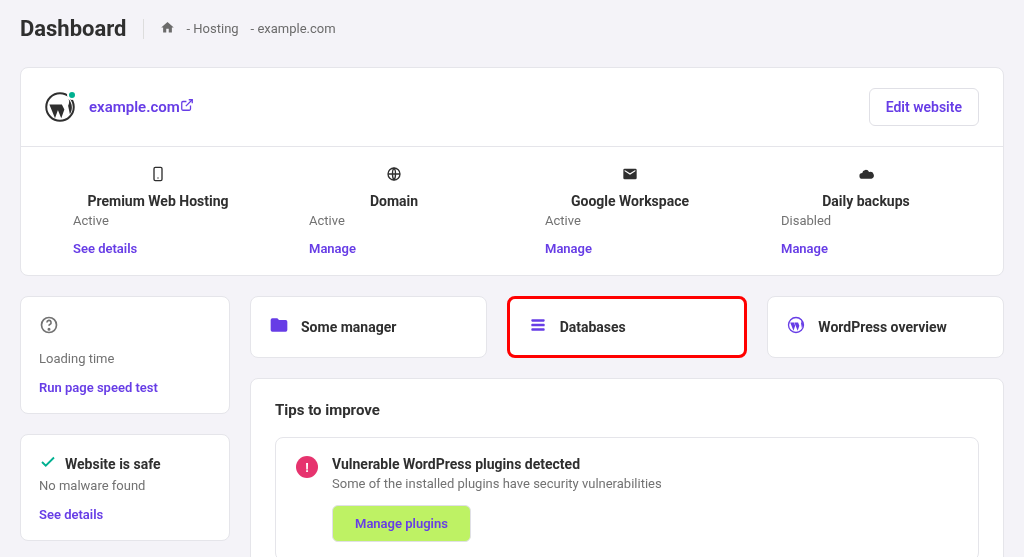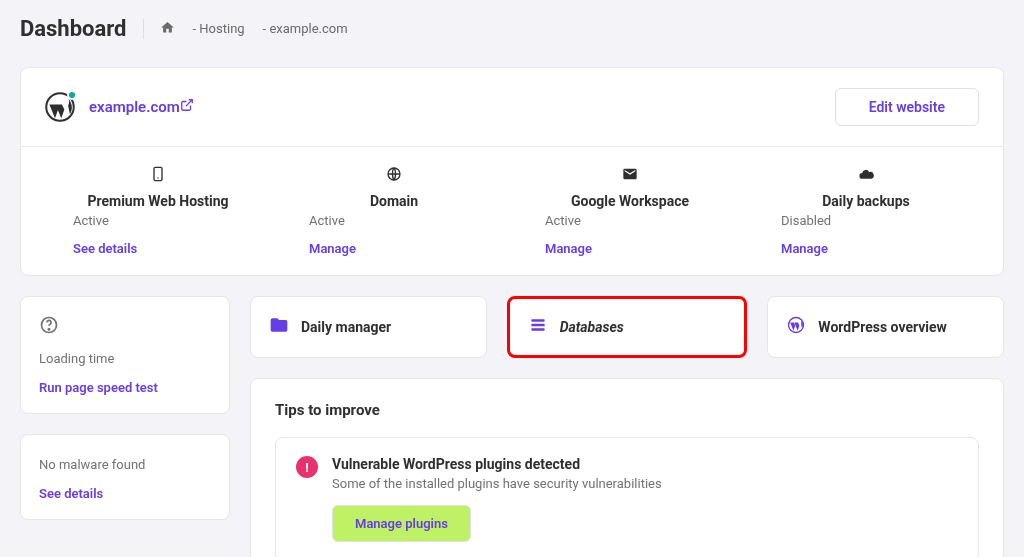--- a/index.html
+++ b/index.html
@@ -1,49 +1,49 @@
 <!DOCTYPE html>
 <html><head>
 <meta charset="utf-8">
 <style>
   * { box-sizing: border-box; margin: 0; padding: 0; font-family: -apple-system, BlinkMacSystemFont, "Segoe UI", Roboto, sans-serif; }
   body { background: #f4f3f8; width: 1024px; height: 557px; overflow: hidden; }
   .page { padding: 16px 20px; }
   .header { display: flex; align-items: center; margin-bottom: 26px; }
   .page-title { font-size: 22px; font-weight: 700; color: #2f2f2f; }
   .divider { width: 1px; height: 20px; background: #ddd; margin: 0 16px; }
-  .breadcrumb { display: flex; align-items: center; gap: 18px; color: #6b6b6b; font-size: 13px; }
+  .breadcrumb { display: flex; align-items: center; gap: 12px; color: #6b6b6b; font-size: 13px; }
   .breadcrumb .home-icon { color: #6b6b6b; }
   .main-card { background: #fff; border: 1px solid #e5e5ea; border-radius: 8px; }
   .main-card-top { display: flex; align-items: center; justify-content: space-between; padding: 20px 24px; border-bottom: 1px solid #e5e5ea; }
   .domain-block { display: flex; align-items: center; gap: 14px; }
   .wp-logo { width: 30px; height: 30px; position: relative; }
   .wp-logo svg { width: 30px; height: 30px; }
   .wp-logo .dot { position: absolute; top: -2px; right: -2px; width: 10px; height: 10px; background: #00b090; border-radius: 50%; border: 2px solid #fff; }
   .domain-link { color: #673de6; font-weight: 600; font-size: 15px; display: flex; align-items: flex-start; cursor: pointer; }
-  .edit-btn { border: 1px solid #e0e0e6; background: #fff; color: #673de6; font-weight: 600; font-size: 14px; padding: 10px 33px; border-radius: 6px; cursor: pointer; }
+  .edit-btn { border: 1px solid #e0e0e6; background: #fff; color: #673de6; font-weight: 600; font-size: 14px; padding: 10px 16px; border-radius: 6px; cursor: pointer; }
   .status-row { display: flex; padding: 18px 24px; gap: 10px; }
   .status-col { flex: 1; }
   .status-head { display: flex; align-items: center; gap: 10px; margin-bottom: 4px; flex-direction: column; }
   .status-head .ico { width: 18px; height: 18px; display:flex;align-items:center;justify-content:center; color:#2f2f2f;}
   .status-title { font-weight: 700; font-size: 14px; color: #2f2f2f; }
   .status-sub { font-size: 13px; color: #727272; margin-left: 28px; margin-bottom: 10px; }
   .status-link { color: #673de6; font-weight: 600; font-size: 13px; margin-left: 28px; cursor: pointer; }
   .mid-row { display: flex; gap: 20px; margin-top: 20px; }
   .left-col { width: 210px; display:flex;flex-direction:column;gap:20px; }
   .right-col { flex: 1; display:flex;flex-direction:column;gap:20px; }
   .widget { background: #fff; border: 1px solid #e5e5ea; border-radius: 8px; padding: 18px; }
   .widget .w-icon { color: #727272; margin-bottom: 10px; display:flex;align-items:center;gap:8px;}
   .widget-title { font-size: 13px; color: #727272; margin-top: 12px; }
   .widget-link { color: #673de6; font-weight: 600; font-size: 13px; cursor: pointer; margin-top:14px; display:block;}
   .safe-head { display:flex; align-items:center; gap:8px; font-weight:700; font-size:14px; color:#2f2f2f; }
   .safe-sub { font-size:13px;color:#727272;margin-top:4px; }
   .tool-row { display:flex; gap: 20px; }
   .tool-card { flex:1; background:#fff; border:1px solid #e5e5ea; border-radius:8px; padding:16px 18px; display:flex; align-items:center; gap:12px; cursor:pointer; }
-  .tool-card.highlighted { border: 3px solid #ff0000; font-style: italic; }
+  .tool-card.highlighted { border: 3px solid #ff0000; }
   .tool-label { font-weight:700; font-size:14px; color:#2f2f2f; }
   .tips-card { background:#fff; border:1px solid #e5e5ea; border-radius:8px; padding:22px 24px; }
   .tips-title { font-weight:700; font-size:15px; color:#2f2f2f; margin-bottom:18px; }
   .alert { border:1px solid #e5e5ea; border-radius:8px; padding:18px 20px; display:flex; gap:14px; }
   .alert-icon { width:22px; height:22px; background:#e6336e; border-radius:50%; display:flex;align-items:center;justify-content:center; color:#fff; font-size:13px; font-weight:700; flex-shrink:0; }
   .alert-title { font-weight:700; font-size:14px; color:#2f2f2f; margin-bottom:4px; }
   .alert-sub { font-size:13px; color:#727272; margin-bottom:14px; }
   .alert-btn { border:1px solid #e0e0e6; background:#bef264; color:#673de6; font-weight:600; font-size:13px; padding:10px 22px; border-radius:6px; cursor:pointer; }
 </style>
 </head>
@@ -146,32 +146,38 @@
           <span><svg width="20" height="20" viewBox="0 0 24 24" fill="none" stroke="#727272" stroke-width="2">
                 <circle cx="12" cy="12" r="9"></circle>
                 <path d="M9.5 9a2.5 2.5 0 1 1 3.5 2.3c-.8.4-1 1-1 1.7"></path>
                 <circle cx="12" cy="17" r="0.8" fill="#727272"></circle>
               </svg></span>
         </div>
         <div class="widget-title">Loading time</div>
         <a class="widget-link">Run page speed test</a>
       </div>
       <div class="widget">
+        <div class="safe-head">
+          <span><svg width="18" height="18" viewBox="0 0 24 24" fill="none" stroke="#00b090" stroke-width="2.5">
+                <polyline points="20 6 9 17 4 12"></polyline>
+              </svg></span>
+          <span>Website is safe</span>
+        </div>
         <div class="safe-sub">No malware found</div>
         <a class="widget-link">See details</a>
       </div>
     </div>
 
     <div class="right-col">
       <div class="tool-row">
         <div class="tool-card">
           <span><svg width="20" height="20" viewBox="0 0 24 24" fill="#673de6">
                 <path d="M10 4H4a2 2 0 0 0-2 2v12a2 2 0 0 0 2 2h16a2 2 0 0 0 2-2V8a2 2 0 0 0-2-2h-8l-2-2z"></path>
               </svg></span>
-          <span class="tool-label">Daily manager</span>
+          <span class="tool-label">Some manager</span>
         </div>
         <div class="tool-card highlighted">
           <span><svg width="20" height="20" viewBox="0 0 24 24" fill="#673de6">
                 <rect x="4" y="5" width="16" height="3" rx="1"></rect>
                 <rect x="4" y="10.5" width="16" height="3" rx="1"></rect>
                 <rect x="4" y="16" width="16" height="3" rx="1"></rect>
               </svg></span>
           <span class="tool-label">Databases</span>
         </div>
         <div class="tool-card">

